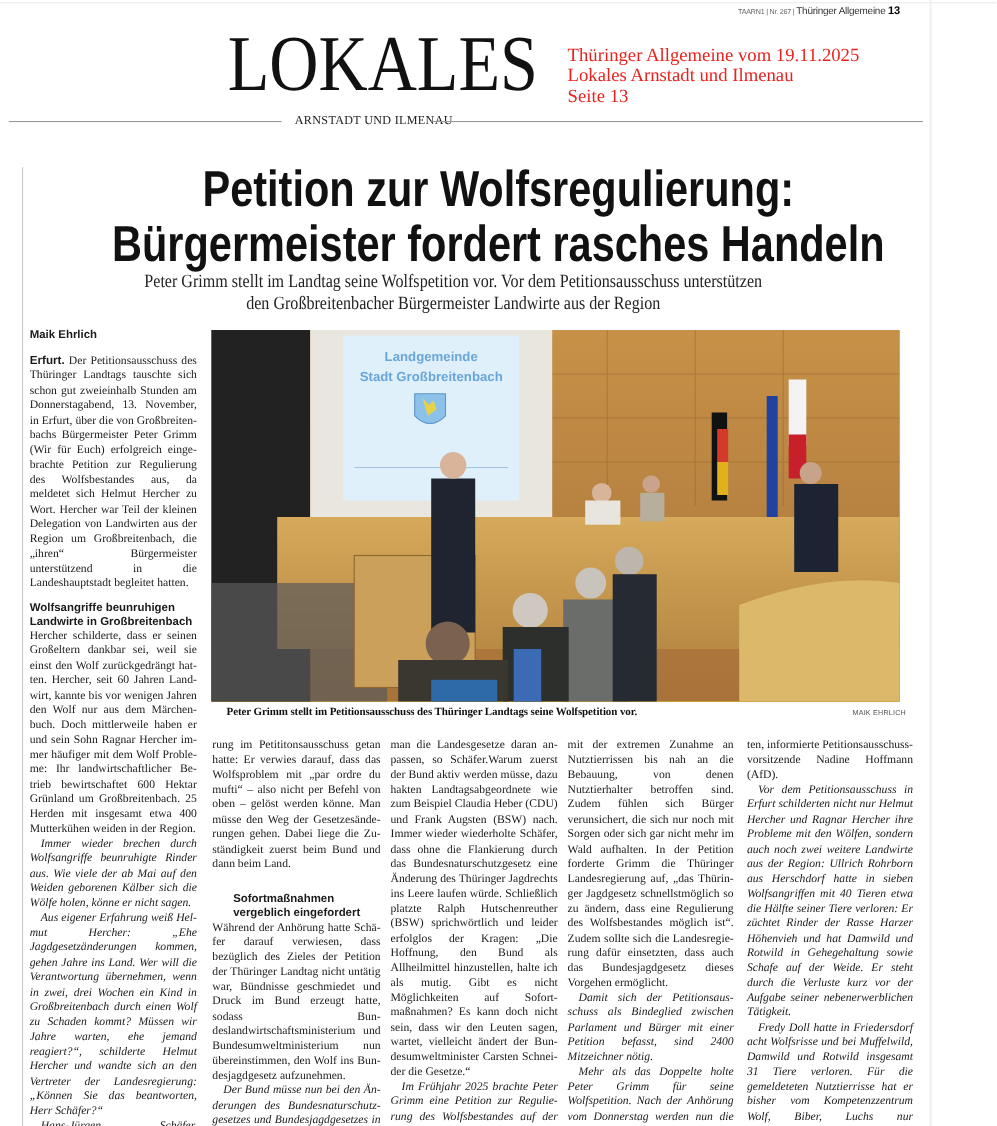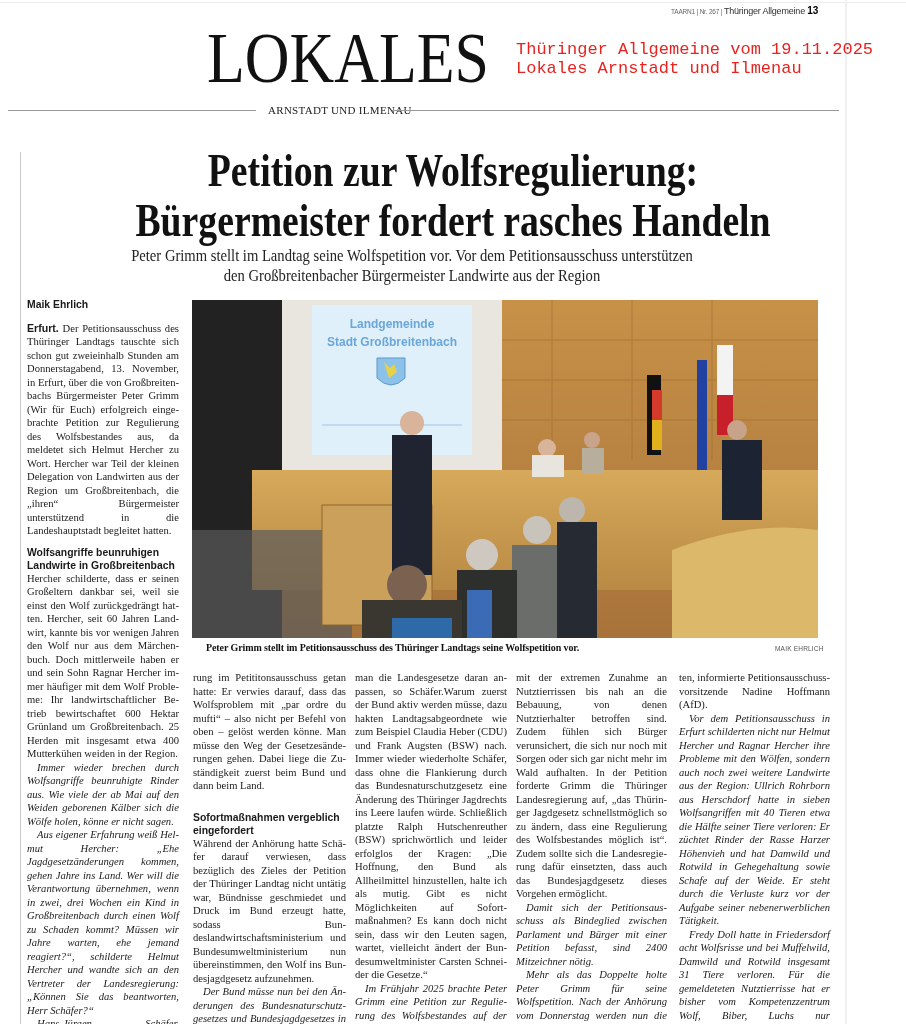--- a/index.html
+++ b/index.html
@@ -8,27 +8,27 @@
 
   .page-edge-top { position: absolute; left: 0; top: 2px; width: 906px; height: 1px; background: #ececec; }
   .page-edge-right { position: absolute; left: 845px; top: 0; width: 2px; height: 1024px; background: #f0f0f0; }
   .page-edge-left { position: absolute; left: 20px; top: 152px; width: 1px; height: 872px; background: #c9c9c9; }
 
   .pageinfo { position: absolute; right: 88px; top: 5px; font-family: "Liberation Sans", sans-serif; font-size: 9px; color: #333; letter-spacing: -0.2px; }
   .pageinfo .small { font-size: 6.5px; color: #666; }
   .pageinfo .num { font-weight: bold; font-size: 10px; color: #000; }
 
   .masthead { position: absolute; left: 207px; top: 22px; font-family: "Liberation Serif", serif; font-size: 72px; line-height: 72px; letter-spacing: 0px; transform: scaleX(0.86); transform-origin: left top; color: #111; }
-  .overlay-note { position: absolute; left: 516px; top: 40px; font-family: Liberation Mono, monospace; font-size: 17px; line-height: 19px; color: #e8231f; }
+  .overlay-note { position: absolute; left: 516px; top: 40px; font-family: Liberation Serif, serif; font-size: 17px; line-height: 19px; color: #e8231f; }
 
   .section-rule-left { position: absolute; left: 8px; top: 110px; width: 248px; height: 1px; background: #999; }
   .section-rule-right { position: absolute; left: 392px; top: 110px; width: 447px; height: 1px; background: #999; }
   .section-label { position: absolute; left: 268px; top: 104px; font-size: 11px; letter-spacing: 0.3px; color: #222; }
 
-  .headline { position: absolute; left: 0; top: 146px; width: 906px; text-align: center; font-family: Liberation Serif, serif; font-size: 46px; line-height: 50px; color: #111; }
+  .headline { position: absolute; left: 0; top: 146px; width: 906px; text-align: center; font-family: Liberation Sans, sans-serif; font-size: 46px; line-height: 50px; color: #111; }
   .headline .line { display: block; transform: scaleX(0.82); transform-origin: center top; white-space: nowrap; }
   .subhead { position: absolute; left: 0; top: 246px; width: 824px; text-align: center; font-size: 17px; line-height: 20px; color: #222; }
   .subhead .line { display: block; transform: scaleX(0.86); transform-origin: center top; white-space: nowrap; }
 
   .col { position: absolute; font-size: 10.6px; line-height: 13.5px; text-align: justify; hyphens: manual; color: #1a1a1a; }
   .col p { text-indent: 0; }
   .col p.indent { text-indent: 10px; font-style: italic; }
   .col .dateline { font-family: "Liberation Sans", sans-serif; font-weight: bold; }
   .col .sub { font-family: "Liberation Sans", sans-serif; font-weight: bold; font-size: 10.4px; line-height: 13px; margin-top: 8px; text-align: left; }
   .author { font-family: "Liberation Sans", sans-serif; font-weight: bold; font-size: 10.4px; margin-bottom: 10px; }
@@ -48,20 +48,21 @@
 <div class="pageinfo">
   <span class="small">TAARN1</span><span class="small"> | </span><span class="small">Nr. 267</span><span class="small"> | </span><span>Thüringer Allgemeine</span>
   <span class="num">13</span>
 </div>
 
 <div class="masthead">LOKALES</div>
 
 <div class="overlay-note">
   <div>Thüringer Allgemeine vom 19.11.2025</div>
   <div>Lokales Arnstadt und Ilmenau</div>
+  <div>Seite 13</div>
 </div>
 
 <div class="section-rule-left"></div>
 <div class="section-label">ARNSTADT UND ILMENAU</div>
 <div class="section-rule-right"></div>
 
 <h1 class="headline">
   <span class="line">Petition zur Wolfsregulierung:</span>
   <span class="line">Bürgermeister fordert rasches Handeln</span>
 </h1>
@@ -137,21 +138,21 @@
     <circle cx="215" cy="285" r="20" fill="#7a6150"></circle>
     <rect x="170" y="300" width="100" height="38" fill="#3a3630"></rect>
     <rect x="200" y="318" width="60" height="20" fill="#2f6aa8"></rect>
   </svg>
 </div>
 <div class="caption">Peter Grimm stellt im Petitionsausschuss des Thüringer Landtags seine Wolfspetition vor.</div>
 <div class="credit">MAIK EHRLICH</div>
 
 <div class="col" style="left:193px; top:671px; width:153px;">
   <p>rung im Petititonsausschuss getan hatte: Er verwies darauf, dass das Wolfsproblem mit „par ordre du mufti“ – also nicht per Befehl von oben – gelöst werden könne. Man müsse den Weg der Gesetzesände­rungen gehen. Dabei liege die Zu­ständigkeit zuerst beim Bund und dann beim Land.</p>
-  <div class="sub" style="margin-top:18px;">Sofortmaßnahmen vergeblich eingefordert</div>
+  <div class="sub" style="margin-top:18px;margin-left:19px;">Sofortmaßnahmen vergeblich eingefordert</div>
   <p>Während der Anhörung hatte Schä­fer darauf verwiesen, dass bezüglich des Zieles der Petition der Thürin­ger Landtag nicht untätig war, Bündnisse geschmiedet und Druck im Bund erzeugt hatte, sodass Bun­deslandwirtschaftsministerium und Bundesumweltministerium nun übereinstimmen, den Wolf ins Bun­desjagdgesetz aufzunehmen.</p>
   <p class="indent">Der Bund müsse nun bei den Än­derungen des Bundesnaturschutz­gesetzes und Bundesjagdgesetzes in Vorlage gehen und dann könne</p>
 </div>
 
 <div class="col" style="left:355px; top:671px; width:152px;">
   <p>man die Landesgesetze daran an­passen, so Schäfer.Warum zuerst der Bund aktiv werden müsse, dazu hakten Landtagsabgeordnete wie zum Beispiel Claudia Heber (CDU) und Frank Augsten (BSW) nach. Immer wieder wiederholte Schäfer, dass ohne die Flankierung durch das Bundesnaturschutzgesetz eine Änderung des Thüringer Jagdrechts ins Leere laufen würde. Schließlich platzte Ralph Hutschenreuther (BSW) sprichwörtlich und leider er­folglos der Kragen: „Die Hoffnung, den Bund als Allheilmittel hinzu­stellen, halte ich als mutig. Gibt es nicht Möglichkeiten auf Sofort­maßnahmen? Es kann doch nicht sein, dass wir den Leuten sagen, wartet, vielleicht ändert der Bun­desumweltminister Carsten Schnei­der die Gesetze.“</p>
   <p class="indent">Im Frühjahr 2025 brachte Peter Grimm eine Petition zur Regulie­rung des Wolfsbestandes auf der Pe­titionsplattform des Thüringer Landtages ein. Er begründete das</p>
 </div>
 
 <div class="col" style="left:516px; top:671px; width:151px;">

